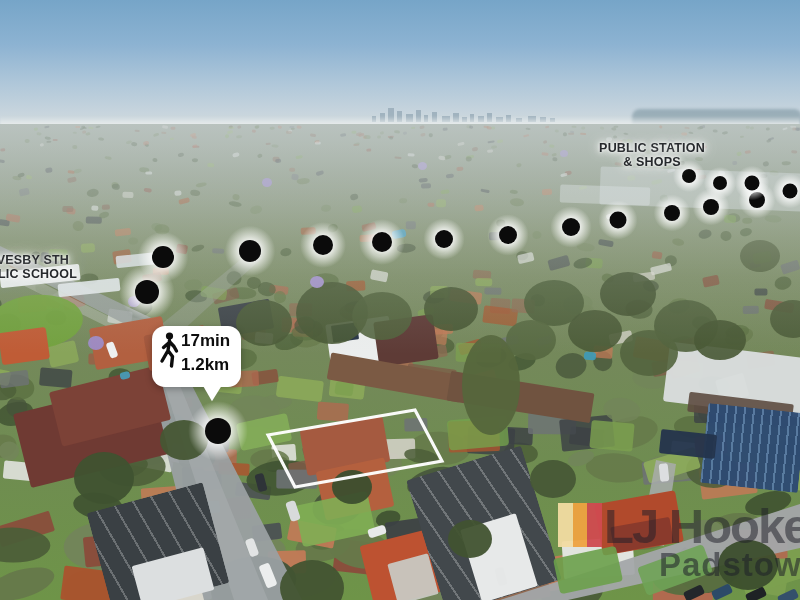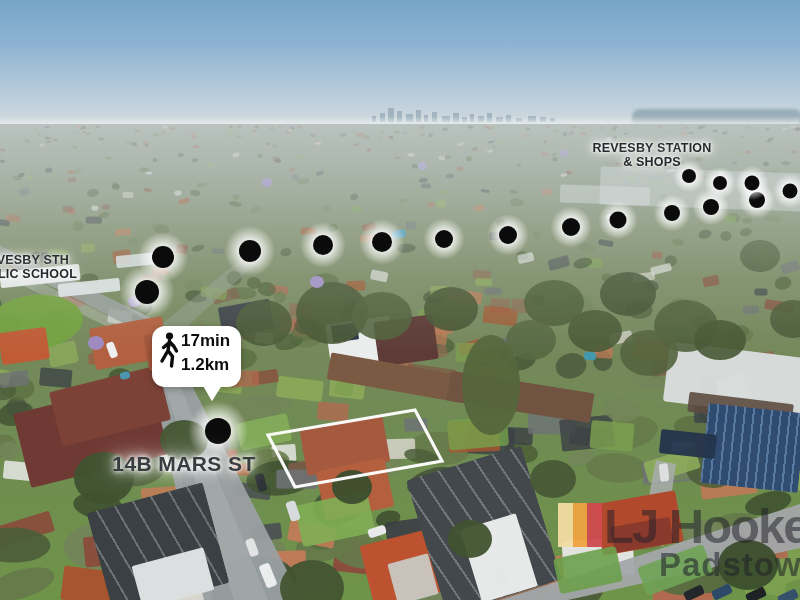--- a/index.html
+++ b/index.html
@@ -763,28 +763,27 @@
         <circle cx="752" cy="183" r="17.25" fill="url(#dotGlow)" opacity="0.9"></circle>
         <circle cx="752" cy="183" r="7.5" fill="#0b0b0b"></circle>
         <circle cx="720" cy="183" r="16.099999999999998" fill="url(#dotGlow)" opacity="0.9"></circle>
         <circle cx="720" cy="183" r="7" fill="#0b0b0b"></circle>
         <circle cx="689" cy="176" r="16.099999999999998" fill="url(#dotGlow)" opacity="0.9"></circle>
         <circle cx="689" cy="176" r="7" fill="#0b0b0b"></circle>
       </g>
   </svg>
 
   <div class="map-label lbl-station">
-    <div>REVESBY STATION</div>
+    <div>PUBLIC STATION</div>
     <div>&amp; SHOPS</div>
   </div>
   <div class="map-label lbl-school">
     <div>REVESBY STH</div>
     <div>PUBLIC SCHOOL</div>
   </div>
-  <div class="map-label lbl-address">14B MARS ST</div>
 
   <div class="callout"></div>
   <div class="callout-tail"></div>
   <svg class="walk-icon" width="23" height="37" viewBox="0 0 23 37">
     <circle cx="12.5" cy="5" r="3.6" fill="#0d0d0d"></circle>
     <path d="M12.5 9.5 L11 19.5 L5 30 M11 19.5 L15.5 25.5 L14.5 35 M12.8 11 L6.5 16.5 M12.8 11 L17 15.5 L19.5 20" stroke="#0d0d0d" stroke-width="3.4" fill="none" stroke-linecap="round" stroke-linejoin="round"></path>
   </svg>
   <div class="callout-time">17min</div>
   <div class="callout-dist">1.2km</div>
 

